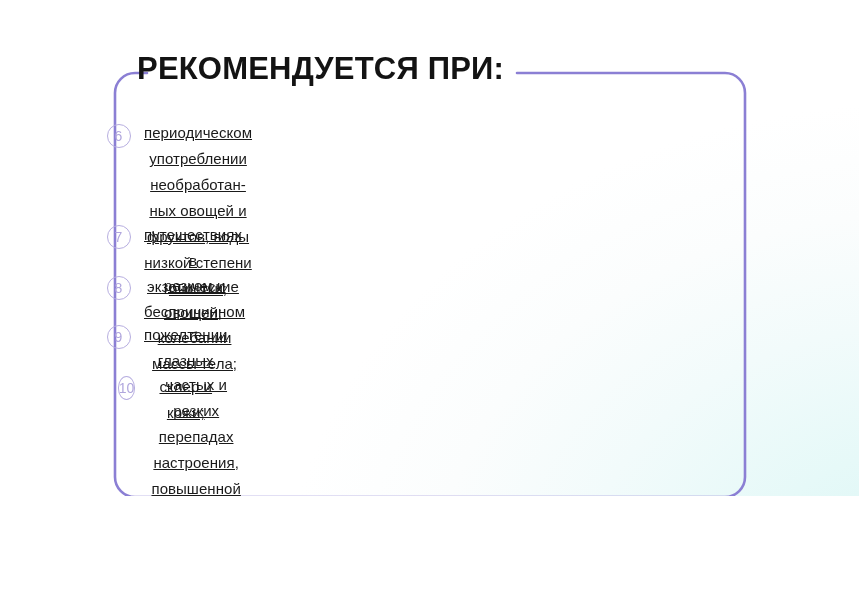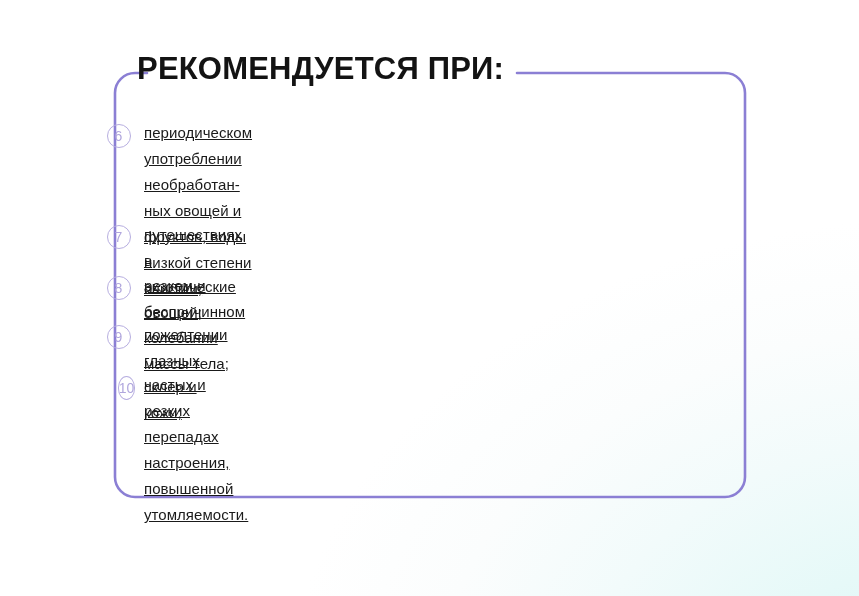--- a/index.html
+++ b/index.html
@@ -10,26 +10,27 @@
     width: 859px;
     height: 596px;
     overflow: hidden;
     font-family: "Liberation Sans", "DejaVu Sans", sans-serif;
     background: #ffffff;
   }
 
   #slide {
     position: relative;
     width: 859px;
-    height: 596px;
+    height: 496px;
     background:
       radial-gradient(ellipse 820px 620px at 108% 118%, #d9f5f4 0%, #e6f9f8 22%, #f2fbfb 42%, #fbfdfd 60%, #ffffff 78%),
       radial-gradient(ellipse 520px 420px at -8% -10%, #f7f5fd 0%, #fdfcff 45%, #ffffff 75%),
       #ffffff;
     overflow: hidden;
+    text-align: center;
   }
 
   
   #frame-svg {
     position: absolute;
     left: 0;
     top: 0;
     width: 859px;
     height: 596px;
     pointer-events: none;

